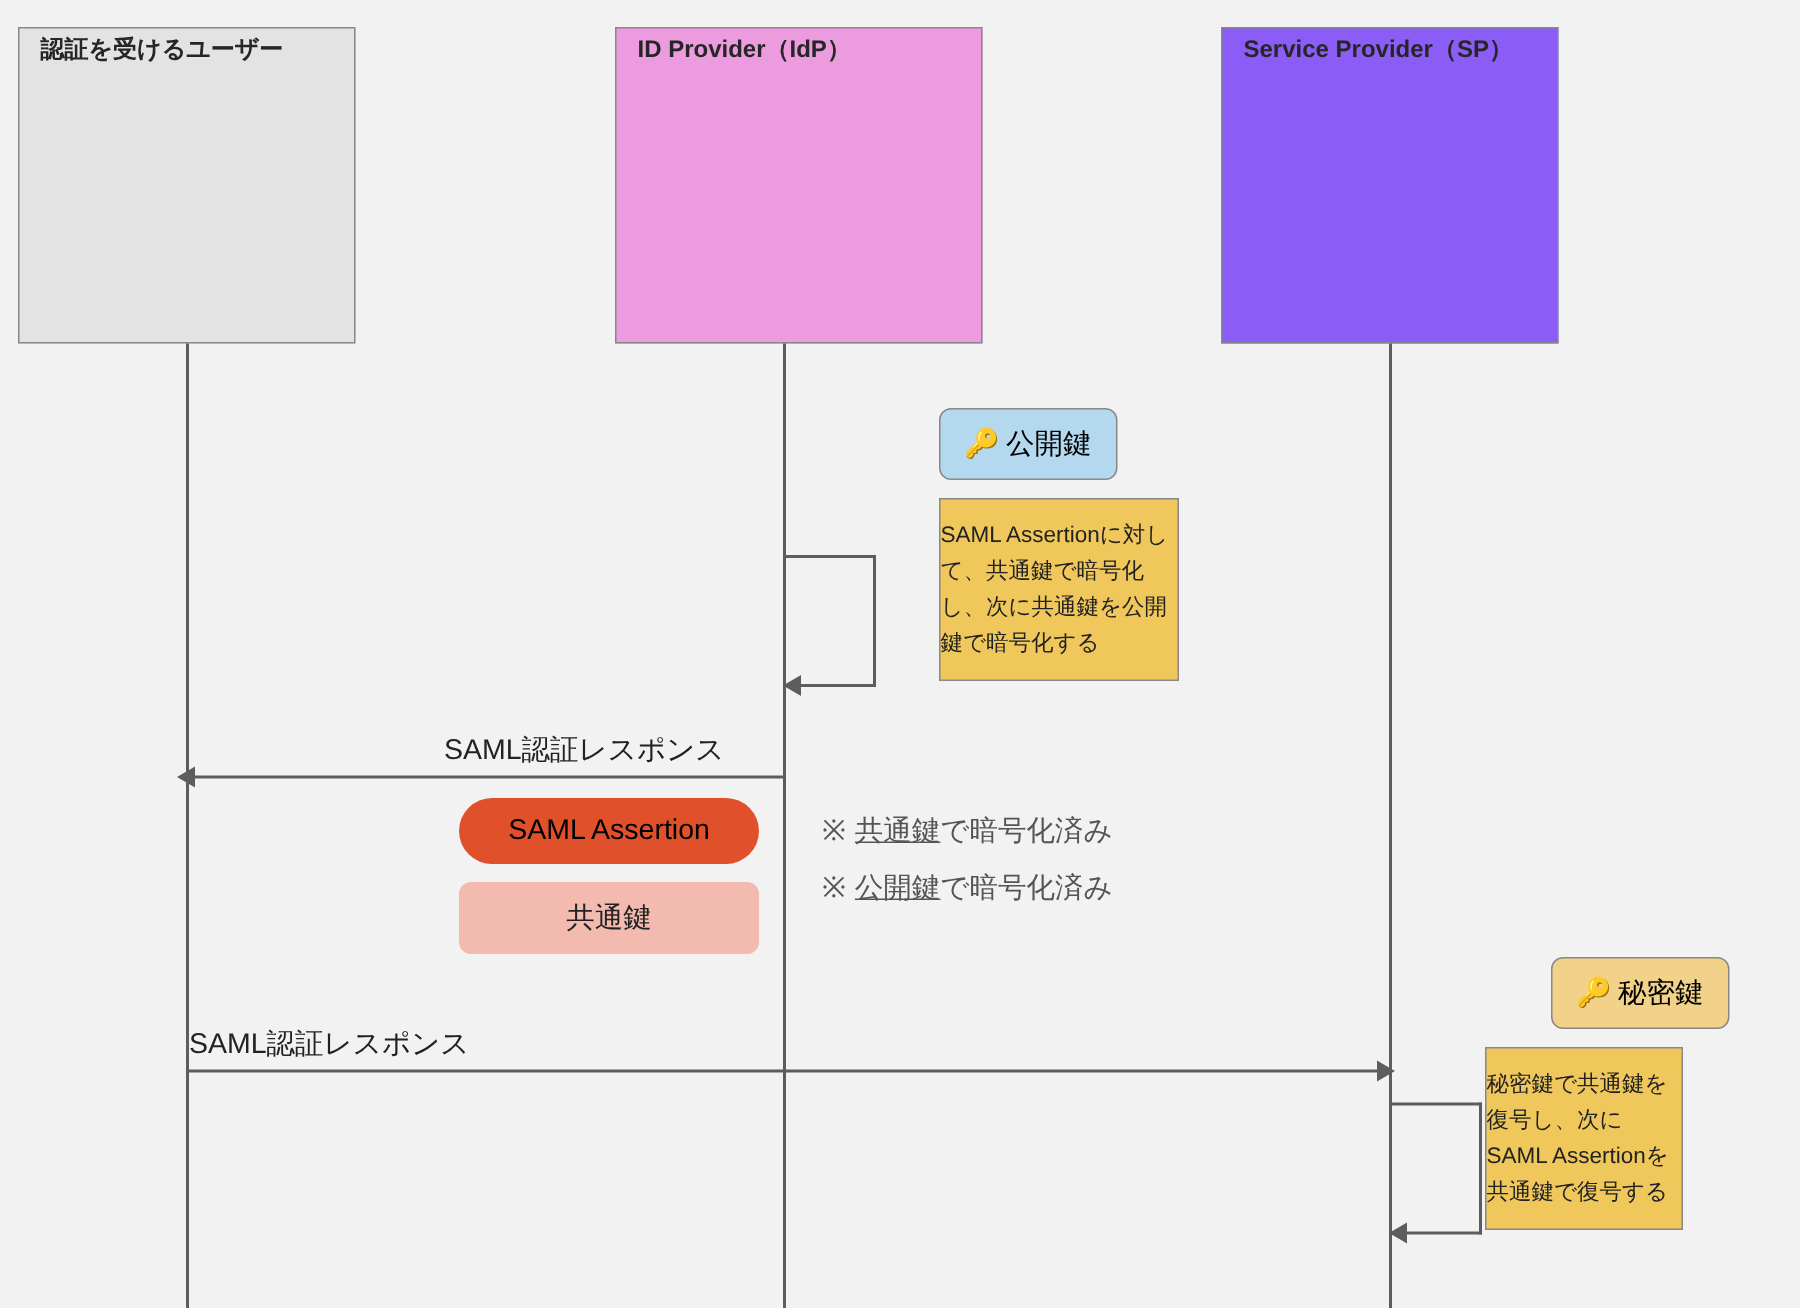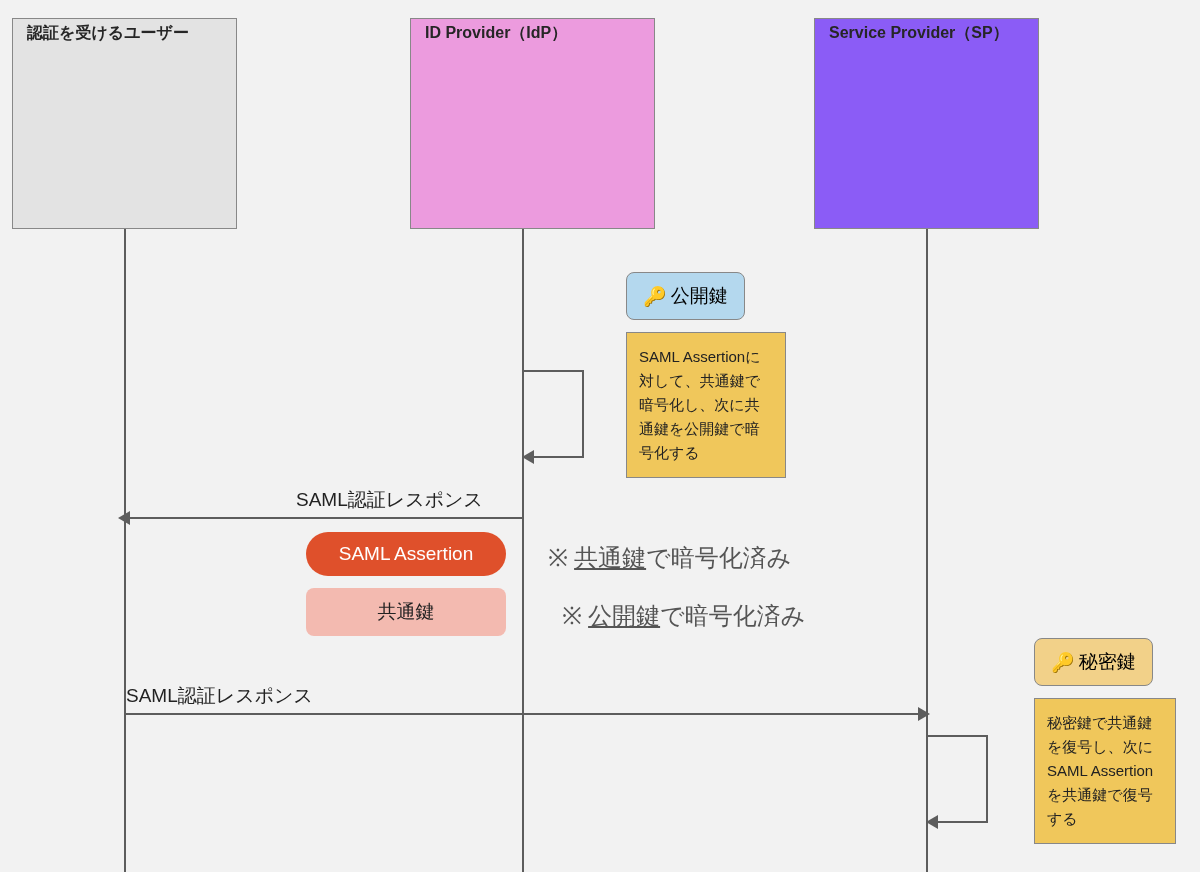--- a/index.html
+++ b/index.html
@@ -47,27 +47,27 @@
     align-items: center;
     gap: 4px;
   }
   .key-badge.public  { left: 626px;  top: 272px; background: #b4d8ee; }
   .key-badge.private { left: 1034px; top: 638px; background: #f2d189; }
 
   .notebox {
     position: absolute;
     background: #f0c75b;
     border: 1px solid #888;
-    padding: 12px 12px;
+    padding: 12px 0;
     font-size: 15px;
     line-height: 1.6;
     color: #222;
   }
   .note1 { left: 626px;  top: 332px; width: 160px; }
-  .note2 { left: 1034px; top: 698px; width: 142px; }
+  .note2 { left: 990px; top: 698px; width: 132px; }
 
   .self-loop-a { position: absolute; left: 524px; top: 370px; width: 60px; height: 88px; }
   .self-loop-a .h1  { position:absolute; top:0; left:0; width:60px; height:2px; background:#5d5d5d; }
   .self-loop-a .v   { position:absolute; top:0; left:58px; width:2px; height:88px; background:#5d5d5d; }
   .self-loop-a .h2  { position:absolute; top:86px; left:0; width:60px; height:2px; background:#5d5d5d; }
   .self-loop-a .arr { position:absolute; top:80px; left:-2px; width:0; height:0; border-top:7px solid transparent; border-bottom:7px solid transparent; border-right:12px solid #5d5d5d; }
 
   .self-loop-b { position: absolute; left: 928px; top: 735px; width: 60px; height: 88px; }
   .self-loop-b .h1  { position:absolute; top:0; left:0; width:60px; height:2px; background:#5d5d5d; }
   .self-loop-b .v   { position:absolute; top:0; left:58px; width:2px; height:88px; background:#5d5d5d; }
@@ -83,28 +83,28 @@
   .msg-label-2{ position:absolute; top:683px; left:126px; font-size:19px; color:#222; }
 
   .chip {
     position:absolute;
     border-radius:8px;
     padding:10px 0;
     font-size:19px;
     text-align:center;
     border:1px solid transparent;
   }
-  .chip1 { left:306px; top:532px; width:200px; background:#df502b; color:#ffffff;border-radius:22px; }
+  .chip1 { left:306px; top:532px; width:200px; background:#df502b; color:#000000;border-radius:22px; }
   .chip2 { left:306px; top:588px; width:200px; background:#f3bab0; color:#222; }
 
-  .anno { position:absolute; font-size:24px; color:#555; }
+  .anno { position:absolute; font-size:19px; color:#555; }
   .anno .ast { margin-right:6px; color:#555; }
   .anno .u  { text-decoration:underline; }
   .anno1 { left:548px; top:540px; }
-  .anno2 { left:548px; top:598px;margin-left:14px; }
+  .anno2 { left:548px; top:578px; }
 </style>
 </head>
 <body>
 
 <div class="participant-box p1">
   <span>認証を受けるユーザー</span>
 </div>
 <div class="participant-box p2">
   <span>ID Provider（IdP）</span>
 </div>

